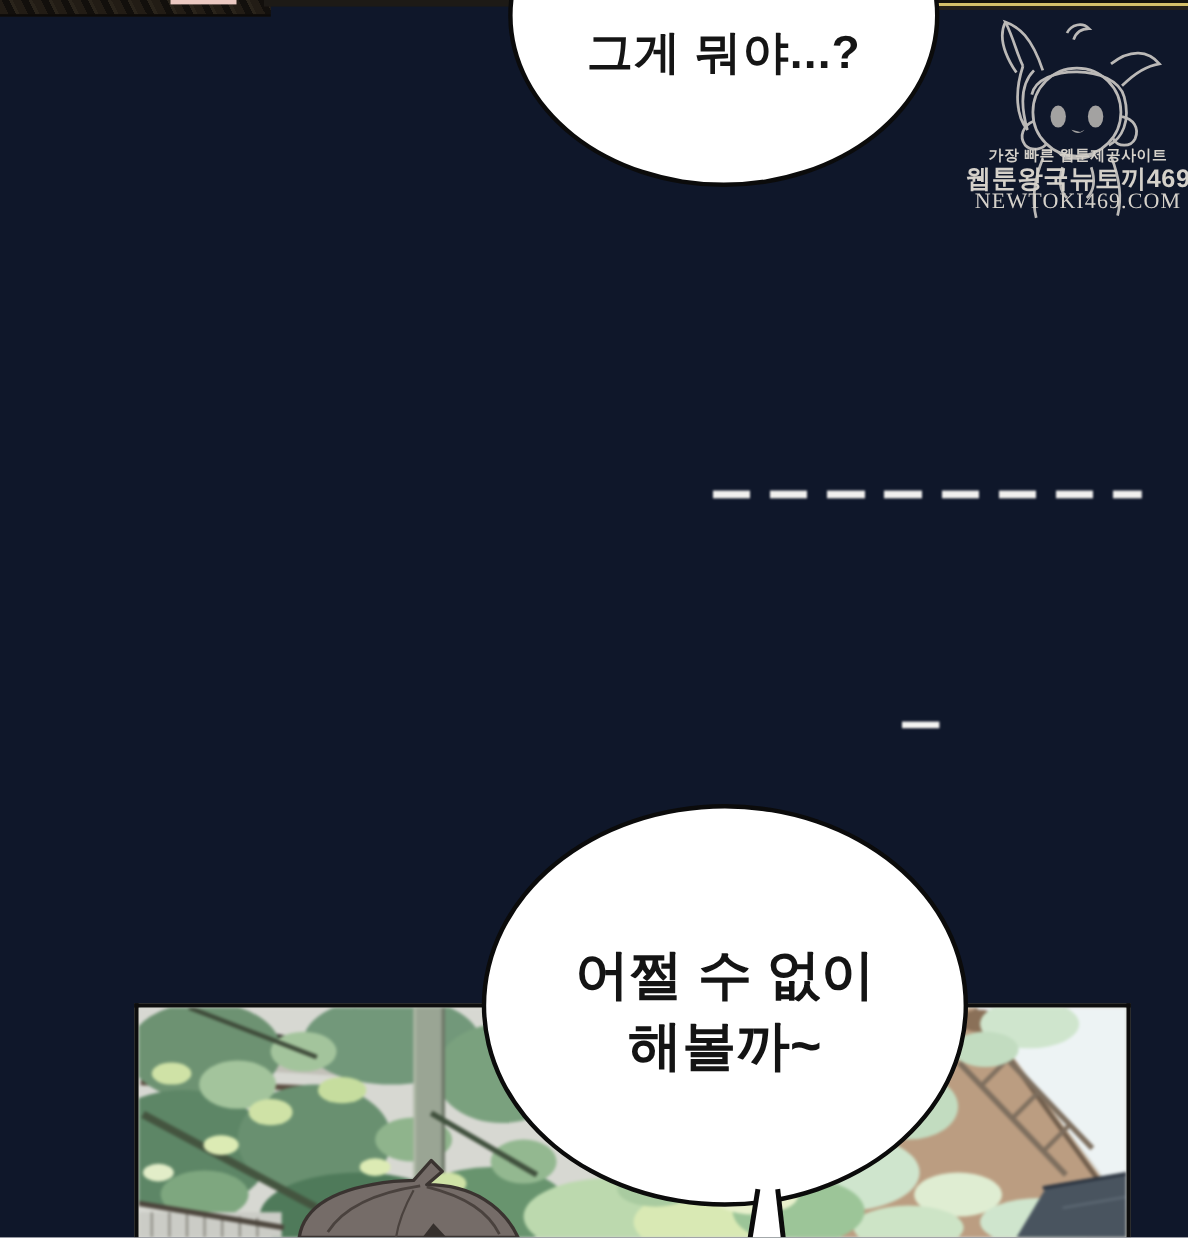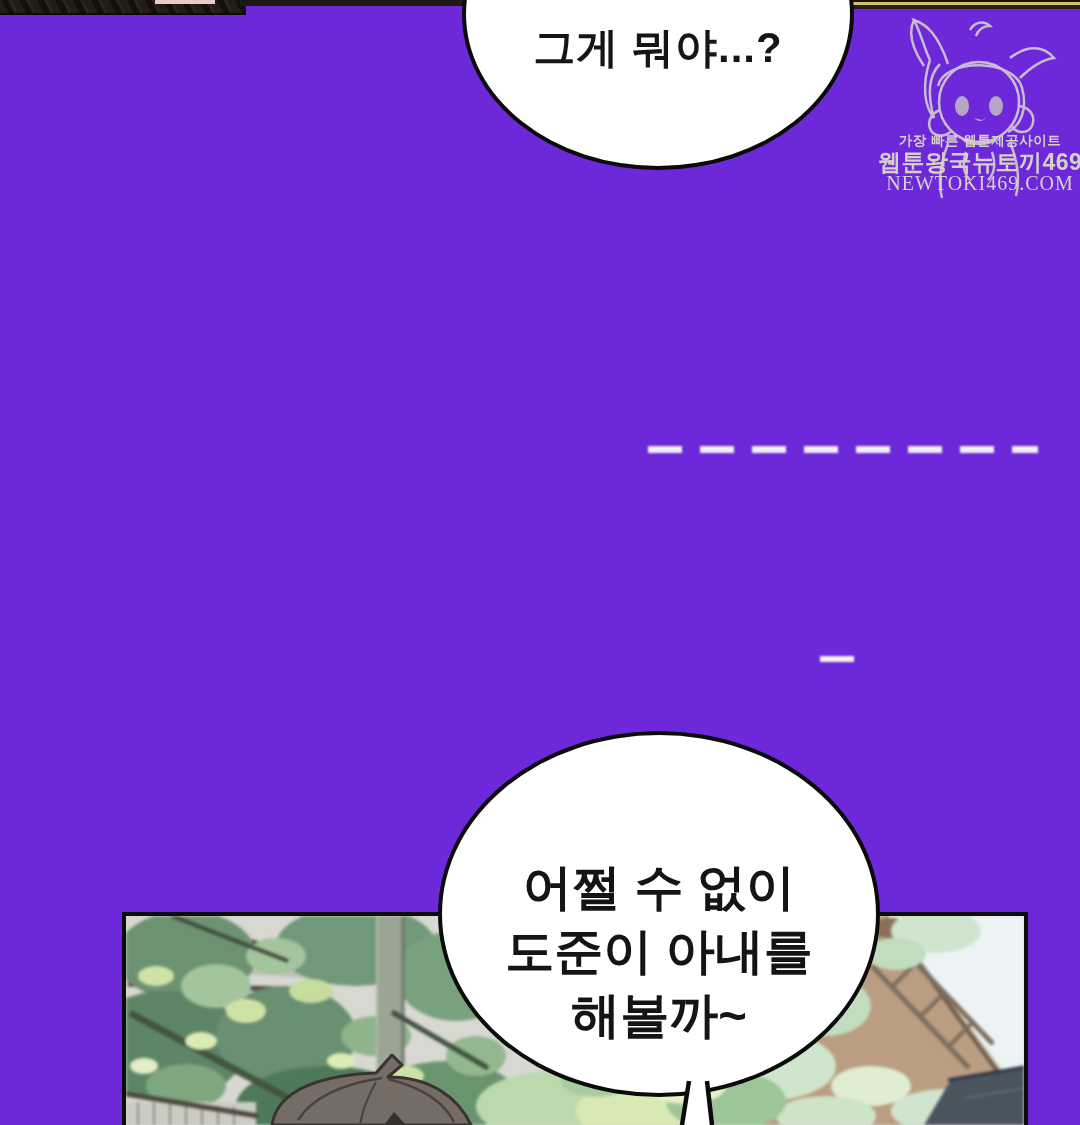--- a/index.html
+++ b/index.html
@@ -1,17 +1,17 @@
 <!DOCTYPE html>
 <html><head>
 <meta charset="utf-8">
 <style>
   html,body{margin:0;padding:0;background:#ffffff;}
   .canvas{
-    position:relative;width:1080px;height:1125px;background:#6d28d9;overflow:hidden;
+    position:relative;width:1080px;height:1125px;background:#0f172a;overflow:hidden;
     font-family:"Liberation Sans","DejaVu Sans",sans-serif;
   }
   
   .strip-left{
     position:absolute;left:0;top:0;width:246px;height:13px;z-index:1;
     background:
       repeating-linear-gradient(63deg,#221c15 0 7px,#120f0c 7px 13px,#2a241b 13px 16px),
       #16120e;
     border-bottom:2px solid #0d0b09;
   }
@@ -213,21 +213,20 @@
         <path d="M262,163 C298,172 318,186 328,206" stroke="#4a423e" stroke-width="2.5" fill="none"></path>
         <path d="M250,166 C240,184 236,196 234,209" stroke="#4a423e" stroke-width="2" fill="none"></path>
         <path d="M268,196 L280,209 L258,209 Z" fill="#36302d"></path>
       </g>
     </svg>
   </div>
 
   <div class="bubble bubble-bottom">
     <div class="bubble-lines">
       <div>어쩔 수 없이</div>
-      <div>도준이 아내를</div>
       <div>해볼까~</div>
     </div>
   </div>
 
   <svg class="tail-svg" width="56" height="47" viewBox="0 0 56 47">
     <polygon points="20,0 40,0 44,47 13,47" fill="#ffffff"></polygon>
     <path d="M21,3 L14,47" stroke="#0b0b0b" stroke-width="4.5" fill="none"></path>
     <path d="M39,3 L44,47" stroke="#0b0b0b" stroke-width="4.5" fill="none"></path>
   </svg>
 

